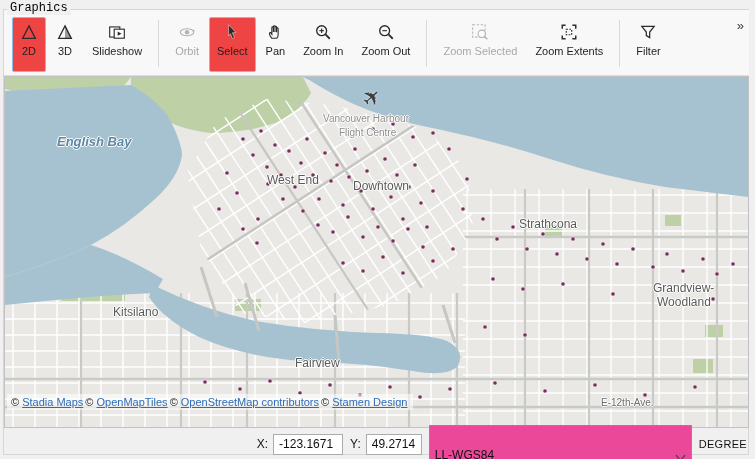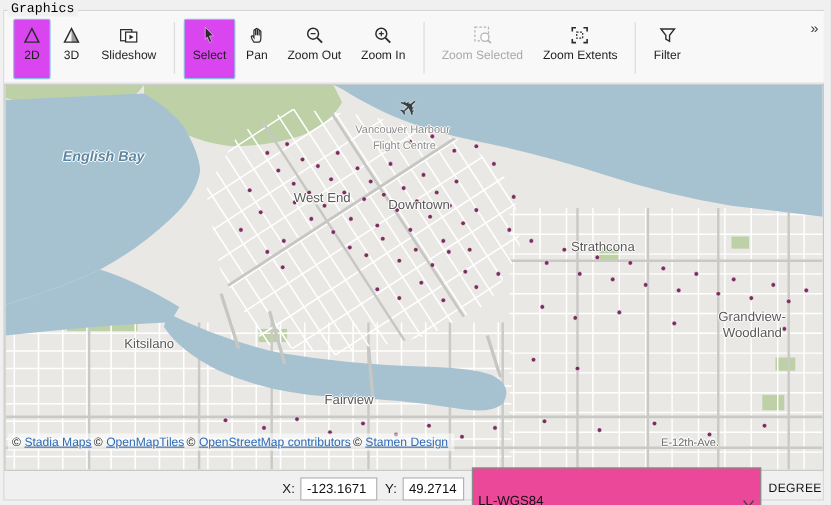--- a/index.html
+++ b/index.html
@@ -15,21 +15,21 @@
   .toolbar{
     position:absolute;left:4px;top:10px;width:745px;height:66px;background:#f8f8f8;
     border-bottom:1px solid #dedede;display:flex;align-items:stretch;
     padding:7px 16px 3px 8px;box-sizing:border-box;z-index:2;gap:2px;
   }
   .tb-btn{
     display:flex;flex-direction:column;align-items:center;justify-content:flex-start;
     gap:4px;padding:5px 7px 3px 7px;border:1px solid transparent;border-radius:2px;
     font-size:11px;color:#1f1f1f;cursor:default;white-space:nowrap;
   }
-  .tb-btn.selected{background:#d946ef;border-color:#8abfe6;}
+  .tb-btn.selected{background:#ef4444;border-color:#8abfe6;}
   .tb-btn.disabled{color:#a9a9a9;}
   .tb-icon{width:18px;height:18px;display:block;color:#2b2b2b;}
   .tb-btn.disabled .tb-icon{color:#b4b4b4;}
   .tb-icon svg{width:18px;height:18px;display:block;}
   .tb-sep{width:1px;background:#d9d9d9;margin:3px 6px 5px 6px;}
   .tb-overflow{position:absolute;right:5px;top:9px;font-size:13px;color:#3c3c3c;line-height:1;}
 
   
   .map{
     position:absolute;left:4px;top:76px;width:745px;height:352px;box-sizing:border-box;
@@ -103,56 +103,66 @@
       <span class="tb-icon">
         <svg viewBox="0 0 16 16">
           <rect x="1.5" y="3.5" width="9" height="9" fill="#fff" stroke="currentColor"></rect>
           <rect x="5.5" y="5.5" width="9" height="8" fill="#fff" stroke="currentColor"></rect>
           <path d="M8.6 7.6 L12 9.5 L8.6 11.4 Z" fill="currentColor"></path>
         </svg>
       </span>
       <span>Slideshow</span>
     </div>
     <div class="tb-sep"></div>
+    <div class="tb-btn disabled">
+      <span class="tb-icon">
+        <svg viewBox="0 0 16 16">
+          <ellipse cx="8" cy="8.2" rx="6" ry="3.1" fill="none" stroke="currentColor"></ellipse>
+          <circle cx="8" cy="8.2" r="2" fill="currentColor"></circle>
+          <path d="M13.6 5.8 L15.2 7 L13 7.6 Z" fill="currentColor"></path>
+        </svg>
+      </span>
+      <span>Orbit</span>
+    </div>
     <div class="tb-btn selected">
       <span class="tb-icon">
         <svg viewBox="0 0 16 16">
           <path d="M5 1.5 L11.5 8.4 L8.3 8.7 L10.2 13.1 L8.4 13.9 L6.6 9.5 L5 11.4 Z" fill="currentColor" stroke="#ffffff" stroke-width="0.4"></path>
         </svg>
       </span>
       <span>Select</span>
     </div>
     <div class="tb-btn">
       <span class="tb-icon">
         <svg viewBox="0 0 16 16">
           <path d="M5.2 13.6 C4.1 12.2 3.1 10.6 3.1 9.3 C3.1 8.5 4.2 8.3 4.6 9.1 L5.2 10 L5.2 4.2 C5.2 3.2 6.6 3.2 6.6 4.2 L6.6 8 L6.6 3.2 C6.6 2.2 8 2.2 8 3.2 L8 8 L8 3.8 C8 2.8 9.4 2.8 9.4 3.8 L9.4 8.2 L9.4 5.1 C9.4 4.1 10.8 4.1 10.8 5.1 L10.8 9.6 C10.8 12 10 13.6 9 13.6 Z" fill="none" stroke="currentColor" stroke-width="1"></path>
         </svg>
       </span>
       <span>Pan</span>
-    </div>
-    <div class="tb-btn">
-      <span class="tb-icon">
-        <svg viewBox="0 0 16 16">
-          <circle cx="6.8" cy="6.8" r="4.4" fill="none" stroke="currentColor" stroke-width="1.2"></circle>
-          <line x1="10.2" y1="10.2" x2="14" y2="14" stroke="currentColor" stroke-width="1.6"></line>
-          <line x1="4.8" y1="6.8" x2="8.8" y2="6.8" stroke="currentColor"></line>
-        </svg>
-      </span>
-      <span>Zoom Out</span>
     </div>
     <div class="tb-btn">
       <span class="tb-icon">
         <svg viewBox="0 0 16 16">
           <circle cx="6.8" cy="6.8" r="4.4" fill="none" stroke="currentColor" stroke-width="1.2"></circle>
           <line x1="10.2" y1="10.2" x2="14" y2="14" stroke="currentColor" stroke-width="1.6"></line>
           <line x1="4.8" y1="6.8" x2="8.8" y2="6.8" stroke="currentColor"></line>
           <line x1="6.8" y1="4.8" x2="6.8" y2="8.8" stroke="currentColor"></line>
         </svg>
       </span>
       <span>Zoom In</span>
+    </div>
+    <div class="tb-btn">
+      <span class="tb-icon">
+        <svg viewBox="0 0 16 16">
+          <circle cx="6.8" cy="6.8" r="4.4" fill="none" stroke="currentColor" stroke-width="1.2"></circle>
+          <line x1="10.2" y1="10.2" x2="14" y2="14" stroke="currentColor" stroke-width="1.6"></line>
+          <line x1="4.8" y1="6.8" x2="8.8" y2="6.8" stroke="currentColor"></line>
+        </svg>
+      </span>
+      <span>Zoom Out</span>
     </div>
     <div class="tb-sep"></div>
     <div class="tb-btn disabled">
       <span class="tb-icon">
         <svg viewBox="0 0 16 16">
           <rect x="1.5" y="1.5" width="11" height="11" fill="none" stroke="currentColor" stroke-dasharray="2 1.6"></rect>
           <circle cx="9.6" cy="9.6" r="3.3" fill="#ffffff" fill-opacity="0.7" stroke="currentColor"></circle>
           <line x1="12" y1="12" x2="14.5" y2="14.5" stroke="currentColor" stroke-width="1.4"></line>
         </svg>
       </span>

